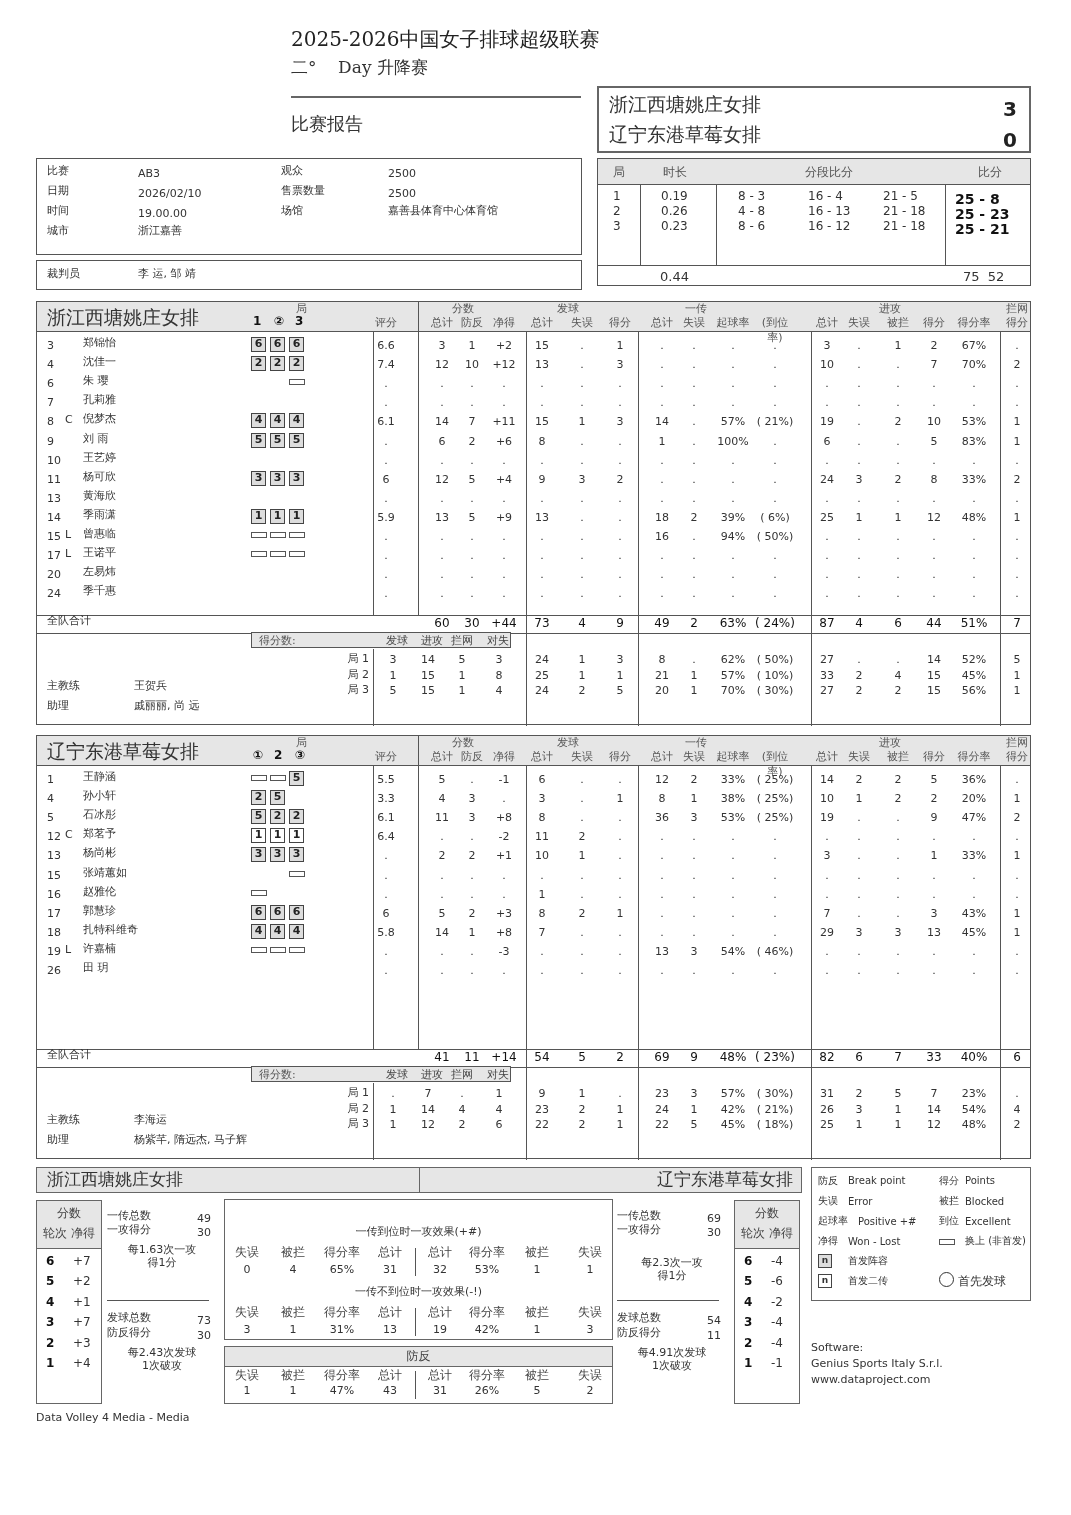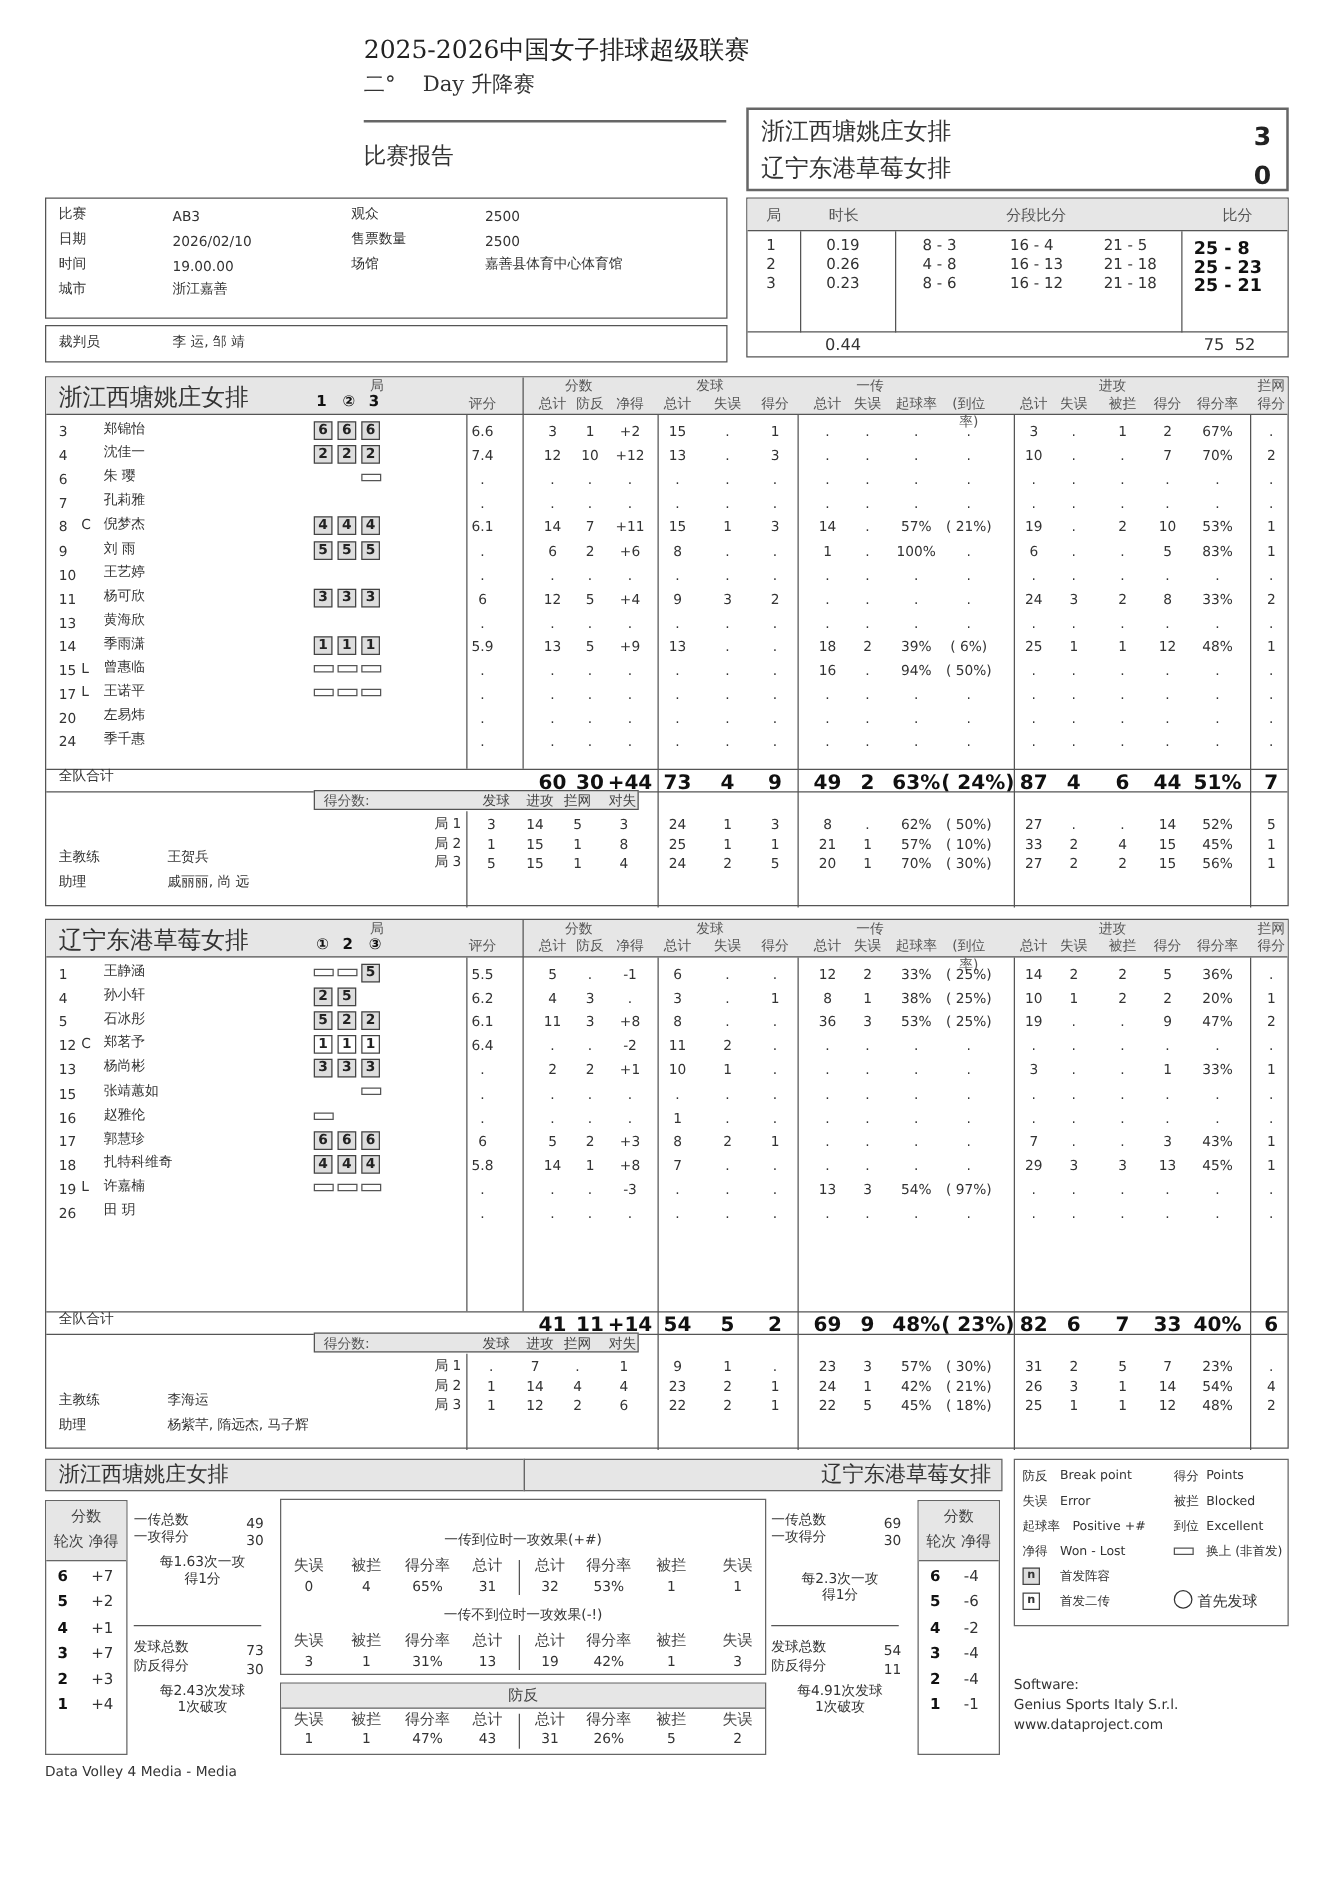--- a/index.html
+++ b/index.html
@@ -18,21 +18,21 @@
 .setsbox{left:597px;top:158px;width:434px;height:128px;border:1.5px solid #555}
 .setsbox .hd{position:absolute;left:0;top:0;width:100%;height:26px;background:#e6e6e6;border-bottom:1.5px solid #555}
 .setsbox .c{position:absolute;font-size:12px;color:#333}
 .vline{position:absolute;border-left:1.5px solid #555}
 .hline{position:absolute;border-top:1.5px solid #555}
 .teambox{position:absolute;left:36px;width:995px;border:1.5px solid #555}
 .teambox .hdr{position:absolute;left:0;top:0;width:100%;height:30px;background:#e6e6e6;border-bottom:1.5px solid #555}
 .teamname{position:absolute;left:10px;top:3px;font-size:19px;color:#333;font-family:"DejaVu Serif","Liberation Serif",serif}
 .hlab{position:absolute;font-size:11px;color:#555;text-align:center}
 .cell{position:absolute;font-size:11px;text-align:center;color:#333;white-space:nowrap}
-.bold{font-weight:bold;color:#111;font-size:16px}
+.bold{font-weight:normal;color:#111;font-size:12px}
 .pbox{display:inline-block;width:15px;height:15px;border:1.5px solid #444;background:#ddd;font-weight:bold;font-size:11px;line-height:12px;text-align:center;margin-right:4px;vertical-align:top}
 .pbox.w{background:#fff}
 .sub{display:inline-block;width:16px;height:6px;border:1.2px solid #555;margin-right:3px;vertical-align:middle;background:#fff}
 .slot{display:inline-block;width:19px;margin-right:0;text-align:left}
 .scorefor{position:absolute;background:#e6e6e6;border:1.5px solid #555;height:16px;font-size:11px;color:#444}
 .bottom-team{position:absolute;top:1167px;height:26px;background:#e6e6e6;border:1.5px solid #666;font-size:17px;color:#333;font-family:"DejaVu Serif","Liberation Serif",serif}
 .rotbox{position:absolute;top:1200px;width:66px;height:204px;border:1.5px solid #666}
 .rotbox .rh{position:absolute;left:0;top:0;width:100%;height:48px;background:#e6e6e6;border-bottom:1.5px solid #666}
 .mid{position:absolute;border:1.5px solid #666}
 .mid .mh{position:absolute;left:0;top:0;width:100%;height:20px;background:#e6e6e6;border-bottom:1.5px solid #666;text-align:center;font-size:12px;color:#444;line-height:18px}
@@ -608,21 +608,21 @@
       <div class="cell" style="left:839px;width:44px;top:2px">2</div>
       <div class="cell" style="left:875px;width:44px;top:2px">5</div>
       <div class="cell" style="left:915px;width:44px;top:2px">36%</div>
       <div class="cell" style="left:958px;width:44px;top:2px">.</div>
     </div>
     <div style="position:absolute;left:0;top:54.1px;width:100%;height:18px">
       <div class="cell" style="left:10px;top:2px;text-align:left">4</div>
       <div class="cell" style="left:28px;top:0px;text-align:left"></div>
       <div class="cell" style="left:46px;top:-2px;text-align:left">孙小轩</div>
       <div style="position:absolute;left:214px;top:0px"><span class="slot"><span class="pbox">2</span></span><span class="slot"><span class="pbox">5</span></span><span class="slot"></span></div>
-      <div class="cell" style="left:327px;width:44px;top:2px">6.2</div>
+      <div class="cell" style="left:327px;width:44px;top:2px">3.3</div>
       <div class="cell" style="left:383px;width:44px;top:2px">4</div>
       <div class="cell" style="left:413px;width:44px;top:2px">3</div>
       <div class="cell" style="left:445px;width:44px;top:2px">.</div>
       <div class="cell" style="left:483px;width:44px;top:2px">3</div>
       <div class="cell" style="left:523px;width:44px;top:2px">.</div>
       <div class="cell" style="left:561px;width:44px;top:2px">1</div>
       <div class="cell" style="left:603px;width:44px;top:2px">8</div>
       <div class="cell" style="left:635px;width:44px;top:2px">1</div>
       <div class="cell" style="left:674px;width:44px;top:2px">38%</div>
       <div class="cell" style="left:716px;width:44px;top:2px">( 25%)</div>
@@ -802,21 +802,21 @@
       <div class="cell" style="left:327px;width:44px;top:2px">.</div>
       <div class="cell" style="left:383px;width:44px;top:2px">.</div>
       <div class="cell" style="left:413px;width:44px;top:2px">.</div>
       <div class="cell" style="left:445px;width:44px;top:2px">-3</div>
       <div class="cell" style="left:483px;width:44px;top:2px">.</div>
       <div class="cell" style="left:523px;width:44px;top:2px">.</div>
       <div class="cell" style="left:561px;width:44px;top:2px">.</div>
       <div class="cell" style="left:603px;width:44px;top:2px">13</div>
       <div class="cell" style="left:635px;width:44px;top:2px">3</div>
       <div class="cell" style="left:674px;width:44px;top:2px">54%</div>
-      <div class="cell" style="left:716px;width:44px;top:2px">( 97%)</div>
+      <div class="cell" style="left:716px;width:44px;top:2px">( 46%)</div>
       <div class="cell" style="left:768px;width:44px;top:2px">.</div>
       <div class="cell" style="left:800px;width:44px;top:2px">.</div>
       <div class="cell" style="left:839px;width:44px;top:2px">.</div>
       <div class="cell" style="left:875px;width:44px;top:2px">.</div>
       <div class="cell" style="left:915px;width:44px;top:2px">.</div>
       <div class="cell" style="left:958px;width:44px;top:2px">.</div>
     </div>
     <div style="position:absolute;left:0;top:226px;width:100%;height:18px">
       <div class="cell" style="left:10px;top:2px;text-align:left">26</div>
       <div class="cell" style="left:28px;top:0px;text-align:left"></div>

